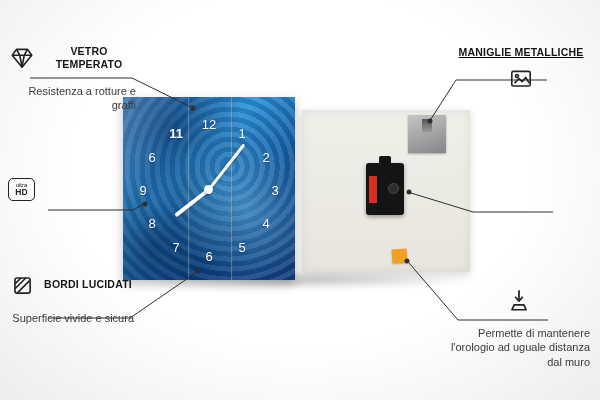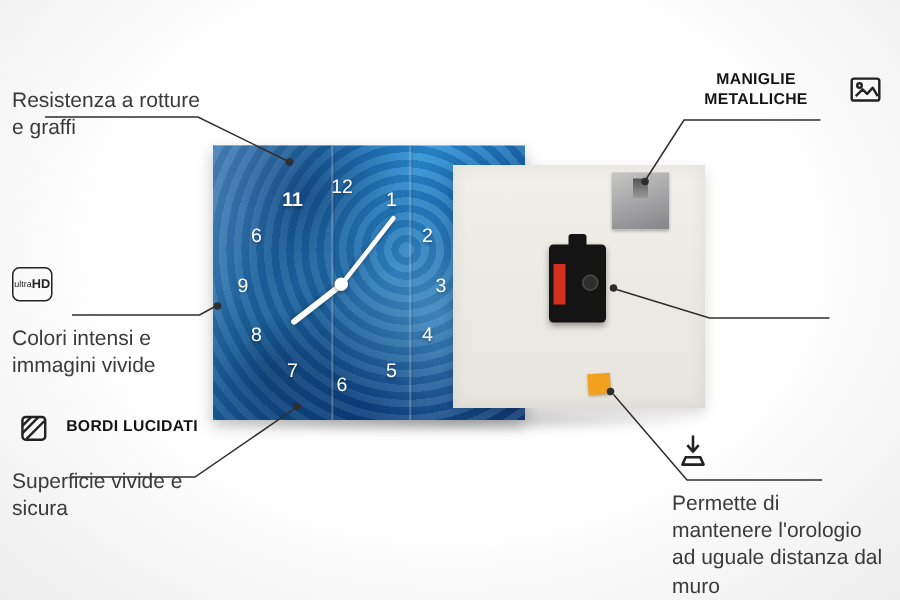--- a/index.html
+++ b/index.html
@@ -4,41 +4,40 @@
 <style>
   html,body{margin:0;padding:0;}
   #stage{
     position:relative;width:600px;height:400px;overflow:hidden;
     font-family:"Liberation Sans","DejaVu Sans",sans-serif;
     background:radial-gradient(ellipse at 50% 42%, #ffffff 55%, #ededed 100%);
   }
   
   .callout{position:absolute;z-index:4;}
   .head{display:flex;align-items:center;gap:7px;}
-  .head.rev{}
+  .head.rev{flex-direction:column;text-decoration:underline;}
   .icon-box{flex:0 0 auto;width:27px;height:27px;display:flex;align-items:center;justify-content:center;}
   .title{flex:1;text-align:center;font-weight:bold;font-size:10.5px;line-height:1.22;color:#141414;letter-spacing:.2px;}
-  .subtitle{margin-top:13px;text-align:left;font-size:14px;line-height:1.3;color:#3a3a3a;}
-  .uhd{width:27px;height:21px;border:1.5px solid #222;border-radius:5px;display:flex;flex-direction:row;align-items:center;justify-content:center;line-height:1;}
+  .subtitle{margin-top:13px;text-align:right;font-size:11px;line-height:1.3;color:#3a3a3a;}
+  .uhd{width:27px;height:21px;border:1.5px solid #222;border-radius:5px;display:flex;flex-direction:column;align-items:center;justify-content:center;line-height:1;}
   .uhd .t1{font-size:6px;color:#222;}
   .uhd .t2{font-size:8.5px;font-weight:bold;color:#222;}
   
   .shadow{position:absolute;left:128px;top:272px;width:348px;height:16px;z-index:1;
     background:radial-gradient(ellipse at center, rgba(0,0,0,.28), rgba(0,0,0,0) 70%);
     filter:blur(3px);}
   .clock-front{
-    position:absolute;left:142px;top:97px;width:172px;height:183px;z-index:2;
+    position:absolute;left:123px;top:97px;width:172px;height:183px;z-index:2;
     background:
       radial-gradient(circle at 28% 18%, rgba(8,34,80,.55), rgba(8,34,80,0) 38%),
       radial-gradient(circle at 72% 62%, rgba(140,225,255,.38), rgba(140,225,255,0) 42%),
       radial-gradient(circle at 18% 82%, rgba(0,18,56,.5), rgba(0,18,56,0) 48%),
       repeating-radial-gradient(circle at 62% 38%, rgba(255,255,255,.10) 0 5px, rgba(0,25,70,.12) 5px 10px),
       linear-gradient(135deg,#1565b0 0%,#2a8fd4 38%,#0d4a8f 70%,#123c78 100%);
     box-shadow:0 4px 10px rgba(0,0,0,.25);
-    padding-left:36px;
   }
   .seam{position:absolute;top:0;bottom:0;width:2px;background:linear-gradient(90deg,rgba(255,255,255,.35),rgba(0,0,0,.18));}
   .seam.s1{left:38%;} .seam.s2{left:63%;}
   .glare{position:absolute;inset:0;background:linear-gradient(115deg,rgba(255,255,255,.22) 0%,rgba(255,255,255,0) 26%);}
   .num{position:absolute;color:#fff;font-size:13px;transform:translate(-50%,-50%);text-shadow:0 1px 2px rgba(0,0,0,.35);}
   .n12{left:86px;top:27px;} .n1{left:119px;top:36px;} .n2{left:143px;top:60px;}
   .n3{left:152px;top:93px;} .n4{left:143px;top:126px;} .n5{left:119px;top:150px;}
   .n6{left:86px;top:159px;} .n7{left:53px;top:150px;} .n8{left:29px;top:126px;}
   .n9{left:20px;top:93px;} .n10{left:29px;top:60px;} .n11{left:53px;top:36px;font-weight:bold;}
   .hand{position:absolute;background:#fff;border-radius:2px;transform-origin:50% 100%;box-shadow:0 0 3px rgba(0,0,0,.35);}
@@ -113,33 +112,41 @@
       <circle cx="198" cy="271" r="2.5"></circle>
     <polyline points="547,80 456,80 431,119"></polyline>
       <circle cx="430" cy="121" r="2.5"></circle>
     <polyline points="553,212 473,212 411,193"></polyline>
       <circle cx="409" cy="192" r="2.5"></circle>
     <polyline points="548,320 458,320 409,263"></polyline>
       <circle cx="407" cy="261" r="2.5"></circle>
   </svg>
 
   <div class="callout" style="left:8px;top:44px;width:128px;">
+    <div class="head">
+      <span class="icon-box">
+        <svg class="ic" viewBox="0 0 24 24" width="26" height="26" fill="none" stroke="#222" stroke-width="1.5" stroke-linejoin="round">
+          <path d="M7 4 h10 l4 5.5 L12 20.5 L3 9.5 Z"></path>
+          <path d="M3 9.5 h18 M7 4 l3 5.5 L12 20.5 M17 4 l-3 5.5 L12 20.5"></path>
+        </svg>
+      </span>
+      <span class="title">VETRO TEMPERATO</span>
+    </div>
     <div class="subtitle">Resistenza a rotture e graffi</div>
   </div>
 
   <div class="callout" style="left:8px;top:176px;width:132px;">
     <div class="head">
       <span class="icon-box">
         <span class="uhd">
           <span class="t1">ultra</span>
           <span class="t2">HD</span>
         </span>
       </span>
     </div>
-    <div class="subtitle">Colori intensi e immagini vivide</div>
   </div>
 
   <div class="callout" style="left:8px;top:271px;width:126px;">
     <div class="head">
       <span class="icon-box">
         <svg class="ic" viewBox="0 0 24 24" width="26" height="26" fill="none" stroke="#222" stroke-width="1.5" stroke-linejoin="round">
           <rect x="5.5" y="5.5" width="14" height="14" rx="2"></rect>
           <path d="M5.5 11 L11 5.5 M5.5 15.5 L15.5 5.5 M8 19 L19 8"></path>
         </svg>
       </span>

